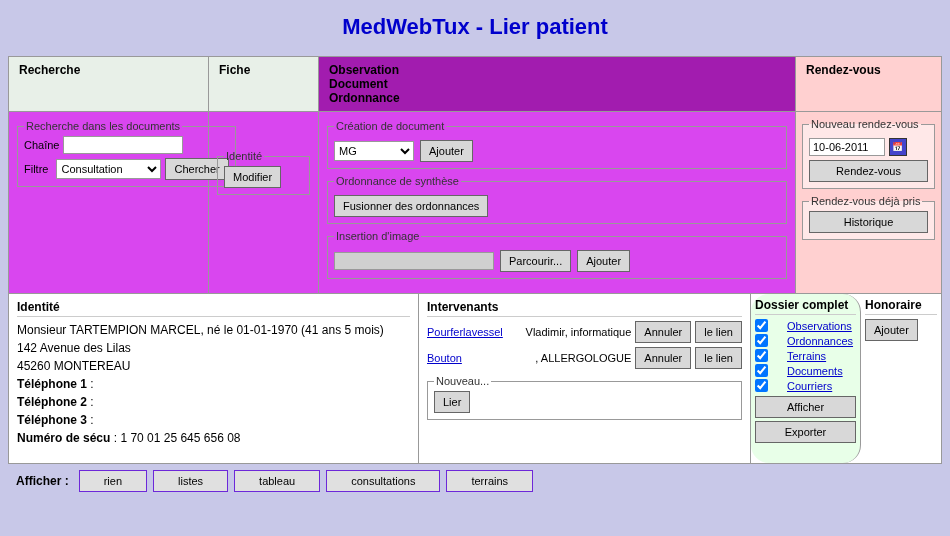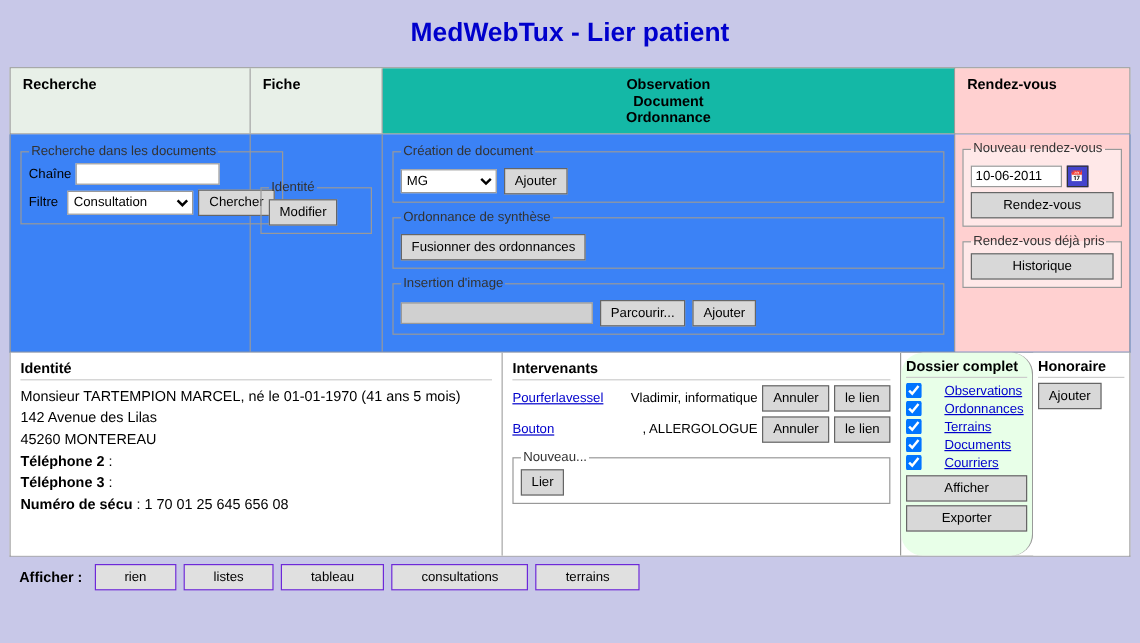--- a/index.html
+++ b/index.html
@@ -33,29 +33,29 @@
     }
     .nav-cell {
       border-right: 1px solid #999;
       padding: 6px 10px;
       font-weight: bold;
       font-size: 12px;
     }
     .nav-cell:last-child { border-right: none; }
     .nav-cell-recherche { width: 200px; background: #e8f0e8; }
     .nav-cell-fiche { width: 110px; background: #e8f0e8; }
-    .nav-cell-obs { flex: 1; background: #14b8a6; text-align: center; }
+    .nav-cell-obs { flex: 1; background: #a21caf; }
     .nav-cell-rdv { width: 145px; background: #ffd0d0; }
 
     
     .content-row {
       display: flex;
       border: 1px solid #999;
       border-top: none;
-      background: #3b82f6;
+      background: #d946ef;
       min-height: 160px;
       justify-content: flex-end;
     }
     .content-recherche {
       width: 200px;
       border-right: 1px solid #999;
       padding: 8px;
     }
     .content-fiche {
       width: 110px;
@@ -381,20 +381,23 @@
   </div>
 
   <div class="bottom-section">
 
     <div class="bottom-identite">
       <div class="section-header">Identité</div>
       <div class="patient-info">
         <div>Monsieur TARTEMPION MARCEL, né le 01-01-1970 (41 ans 5 mois)</div>
         <div>142 Avenue des Lilas</div>
         <div>45260 MONTEREAU</div>
+        <div>
+          <span class="bold">Téléphone 1</span><span> :</span>
+        </div>
         <div>
           <span class="bold">Téléphone 2</span><span> :</span>
         </div>
         <div>
           <span class="bold">Téléphone 3</span><span> :</span>
         </div>
         <div>
           <span class="bold">Numéro de sécu</span><span> : </span><span>1 70 01 25 645 656 08</span>
         </div>
       </div>

